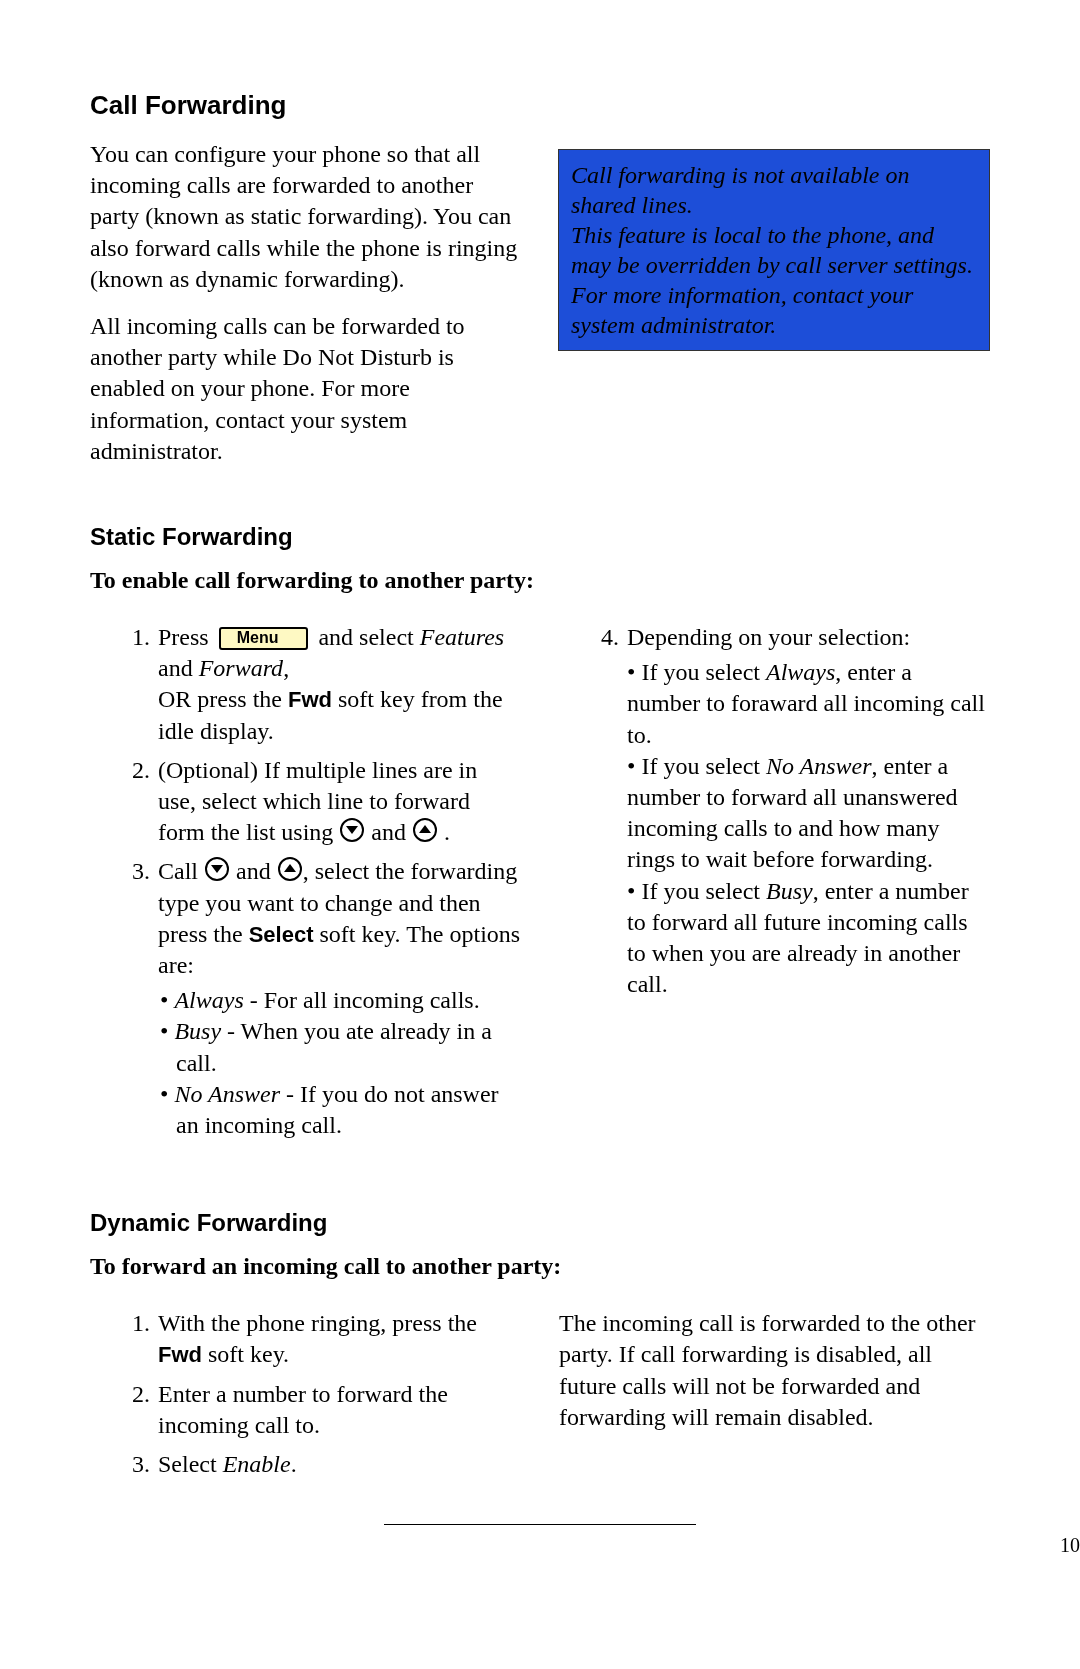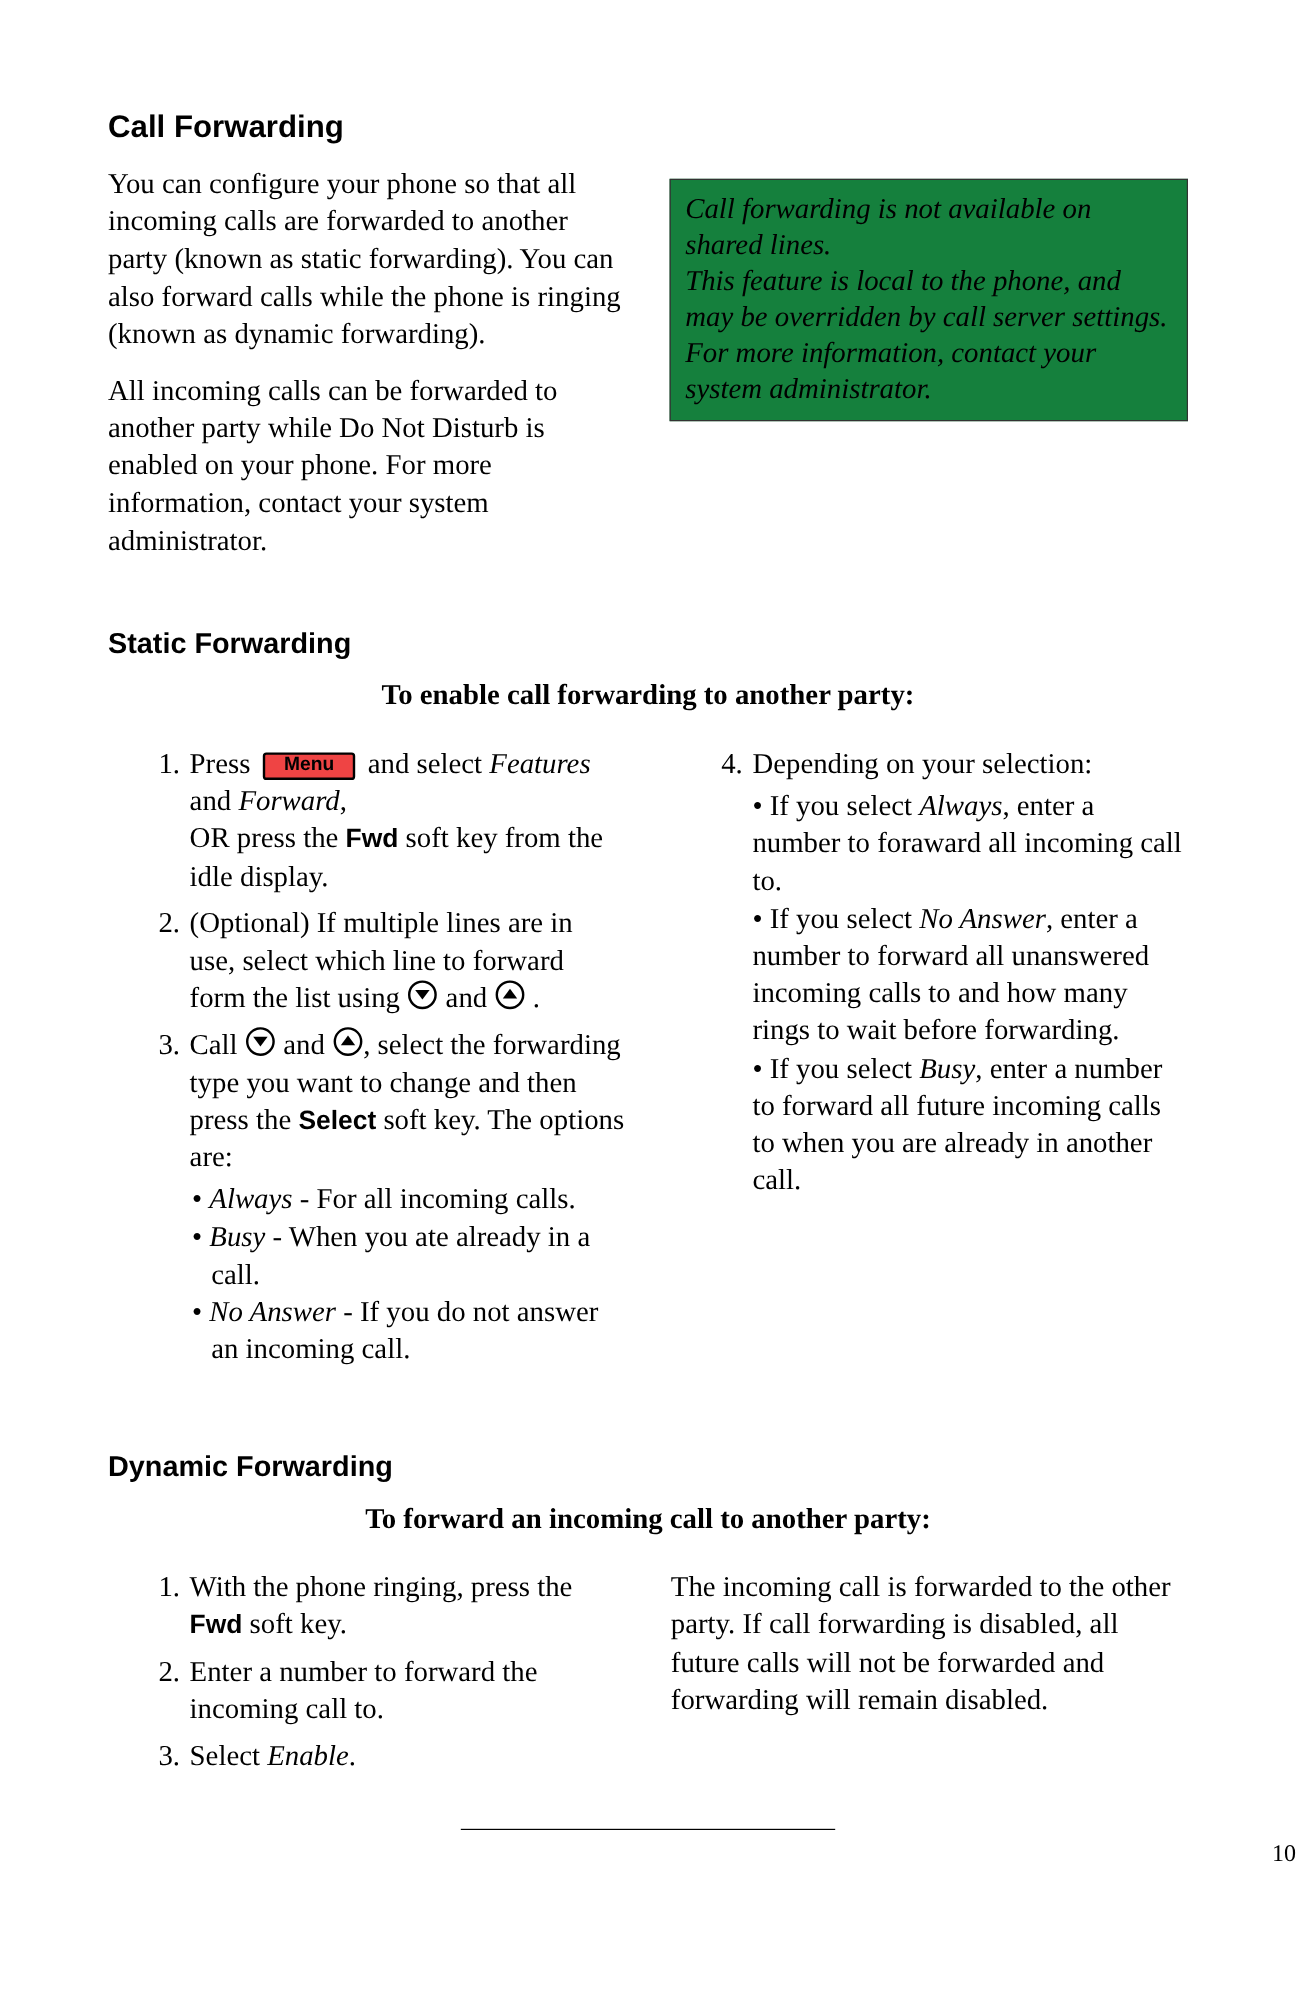--- a/index.html
+++ b/index.html
@@ -32,21 +32,20 @@
     font-weight: 900;
     font-size: 24px;
     margin: 40px 0 14px 0;
   }
   .bold-lead {
     font-family: "Times New Roman", Times, serif;
     font-weight: 700;
     font-size: 24px;
     line-height: 1.3;
     margin: 0 0 26px 0;
-    text-align: center;
   }
   p.body, li, .note-box, .col-right-text, .intro-block {
     font-size: 24px;
     line-height: 1.3;
   }
 
   
   .intro-wrap {
     display: flex;
     column-gap: 38px;
@@ -58,21 +57,21 @@
   .intro-block p {
     margin: 0 0 16px 0;
   }
 
   
   .note-box {
     box-sizing: border-box;
     width: 432px;
     flex: 0 0 432px;
     border: 1px solid #333;
-    background: #15803d;
+    background: #1d4ed8;
     padding: 10px 12px;
     font-style: italic;
     line-height: 1.25;
     margin-top: 10px;
   }
   .note-box span { display: block; }
 
   
   .twocol {
     display: flex;
@@ -123,23 +122,23 @@
   
   .hardkey {
     display: inline-block;
     vertical-align: 2px;
     font-family: Arial, Helvetica, sans-serif;
     font-weight: 700;
     font-size: 16px;
     line-height: 18px;
     border: 2px solid #000;
     border-radius: 3px;
-    padding: 0 16px 1px 16px;
+    padding: 0 28px 1px 16px;
     margin: 0 4px;
-    background: #ef4444;
+    background: #fef9c3;
   }
   .softkey {
     font-family: Arial, Helvetica, sans-serif;
     font-weight: 700;
     font-size: 22px;
   }
   .arrowkey {
     display: inline-block;
     width: 20px;
     height: 20px;

